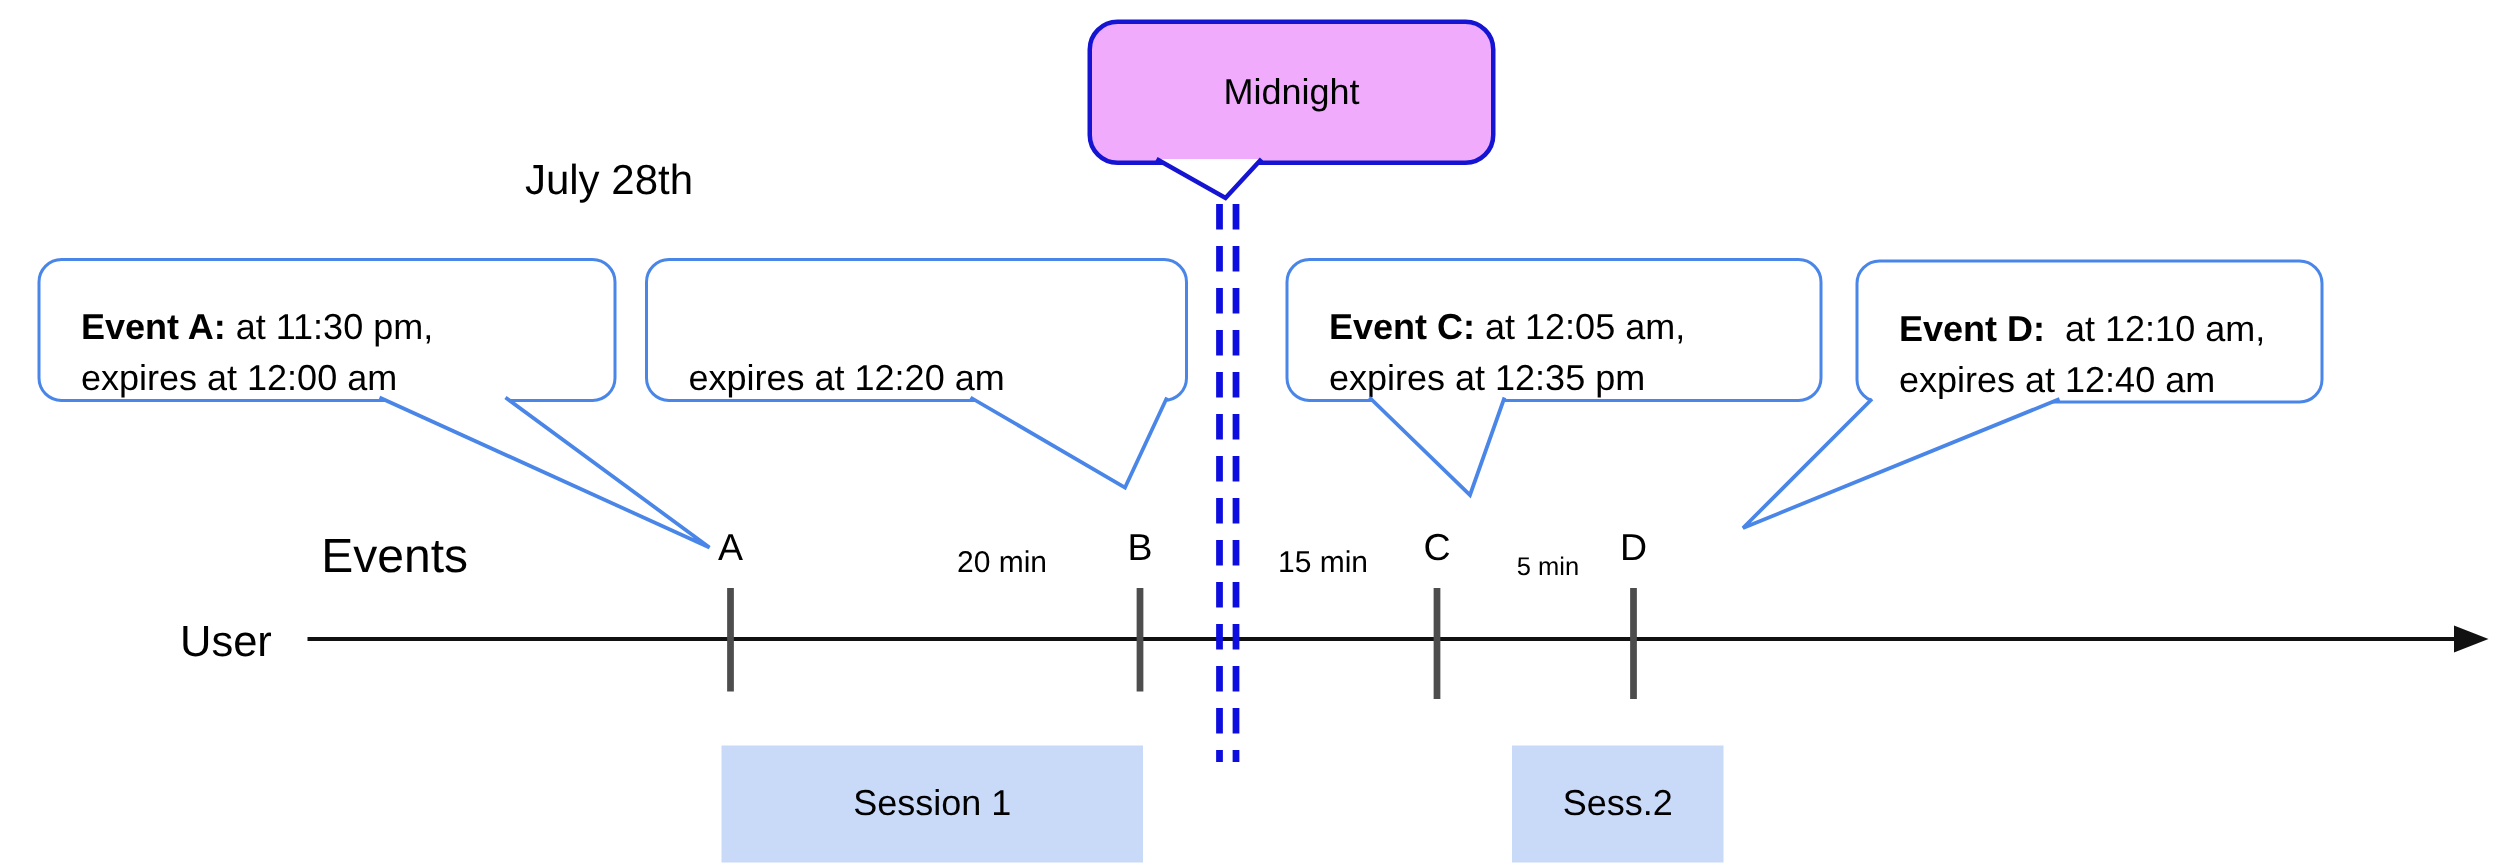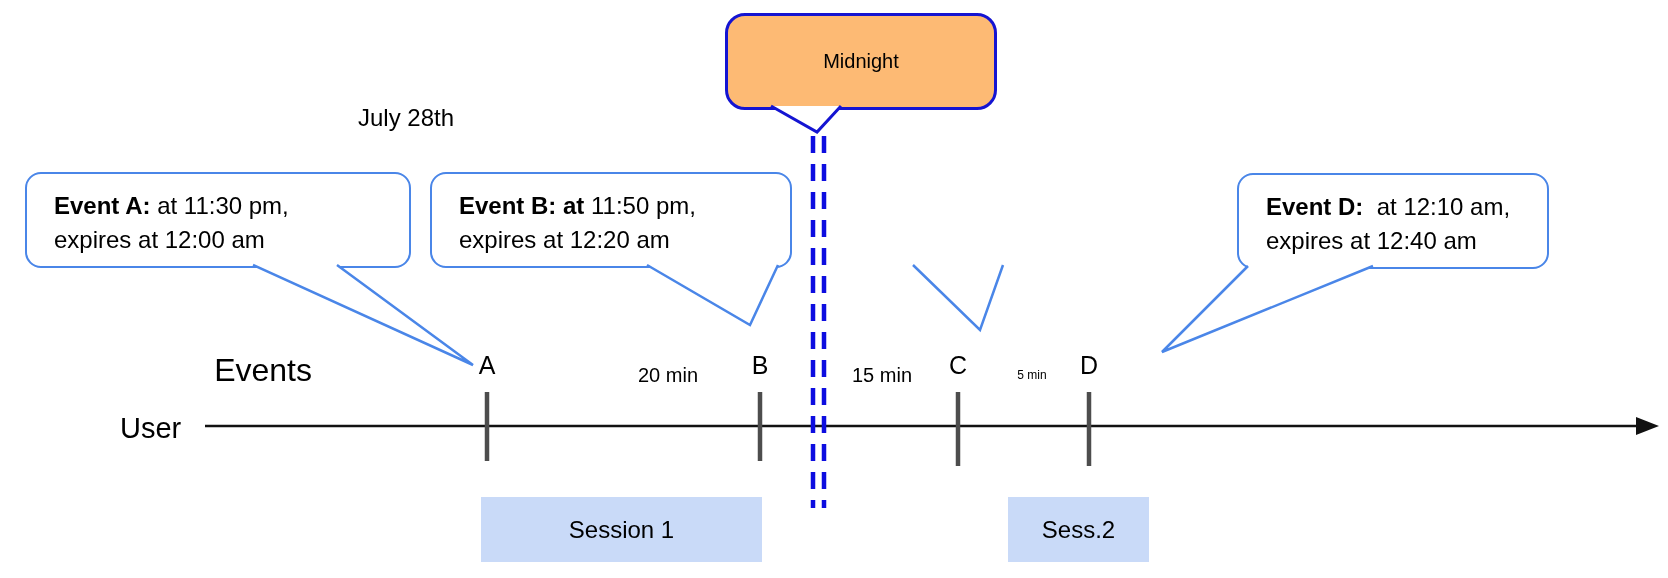--- a/index.html
+++ b/index.html
@@ -1,78 +1,82 @@
 <!DOCTYPE html>
 <html><head>
 <meta charset="utf-8">
 <style>
   html,body{margin:0;padding:0;background:#fff;}
   #stage{
     position:relative;width:1668px;height:578px;background:#ffffff;overflow:hidden;
     font-family:"Liberation Sans",sans-serif;color:#000;
   }
   .abs{position:absolute;}
-  .date-label{font-size:24px;width:300px;text-align:center;top:104px;}
+  .date-label{font-size:28px;width:300px;text-align:center;top:104px;}
   .bubble{
     position:absolute;background:#fff;border:2.5px solid #4a86e8;border-radius:16px;
-    box-sizing:border-box;font-size:24px;line-height:34px;padding:15px 8px 0 27px;
+    box-sizing:border-box;font-size:24px;line-height:34px;padding:28px 8px 0 27px;
     white-space:nowrap;
   }
   .bubble b{font-weight:bold;}
   .pre{white-space:pre;}
   .midnight{
     position:absolute;left:725px;top:13px;width:272px;height:97px;box-sizing:border-box;
-    background:#fdba74;border:3px solid #1414d2;border-radius:20px;
-    display:flex;align-items:center;justify-content:center;font-size:20px;
+    background:#f0abfc;border:3px solid #1414d2;border-radius:20px;
+    display:flex;align-items:center;justify-content:center;font-size:24px;
   }
   .tick-letter{font-size:25px;width:44px;text-align:center;top:351px;}
   .min-label{font-size:20px;width:110px;text-align:center;}
   .events-label{font-size:32px;left:192px;top:352px;width:120px;text-align:right;}
   .user-label{font-size:29px;left:120px;top:412px;width:90px;}
   .session{
     position:absolute;background:#c9daf8;display:flex;align-items:center;justify-content:center;
-    font-size:24px;top:497px;height:65px;
+    font-size:24px;top:497px;height:78px;
   }
   #overlay{position:absolute;left:0;top:0;pointer-events:none;}
 </style>
 </head>
 <body>
 
 <div id="stage">
 
   <div class="abs date-label" style="left:256px;">July 28th</div>
 
   <div class="midnight">
     <span>Midnight</span>
   </div>
 
   <div class="bubble" style="left:25px;top:172px;width:386px;height:96px;">
     <span><b>Event A:</b><span class="pre"> at 11:30 pm,</span></span><br>
     <span>expires at 12:00 am</span>
   </div>
   <div class="bubble" style="left:430px;top:172px;width:362px;height:96px;">
-    <span><b>Event B: at</b><span class="pre"> 11:50 pm,</span></span><br>
+    <br>
     <span>expires at 12:20 am</span>
+  </div>
+  <div class="bubble" style="left:857px;top:172px;width:358px;height:96px;">
+    <span><b>Event C:</b><span class="pre"> at 12:05 am,</span></span><br>
+    <span>expires at 12:35 pm</span>
   </div>
   <div class="bubble" style="left:1237px;top:173px;width:312px;height:96px;">
     <span><b>Event D:</b><span class="pre">  at 12:10 am,</span></span><br>
     <span>expires at 12:40 am</span>
   </div>
 
   <div class="abs events-label">Events</div>
   <div class="abs user-label">User</div>
 
   <div class="abs tick-letter" style="left:465px;">A</div>
   <div class="abs tick-letter" style="left:738px;">B</div>
   <div class="abs tick-letter" style="left:936px;">C</div>
   <div class="abs tick-letter" style="left:1067px;">D</div>
 
   <div class="abs min-label" style="left:613px;top:364px;">20 min</div>
   <div class="abs min-label" style="left:827px;top:364px;">15 min</div>
-  <div class="abs min-label" style="left:977px;top:368px;font-size:12px;">5 min</div>
+  <div class="abs min-label" style="left:977px;top:368px;font-size:17px;">5 min</div>
 
   <div class="session" style="left:481px;width:281px;">
     <span>Session 1</span>
   </div>
   <div class="session" style="left:1008px;width:141px;justify-content:center;">
     <span>Sess.2</span>
   </div>
 
   <svg id="overlay" width="1668" height="578" viewBox="0 0 1668 578">
 

